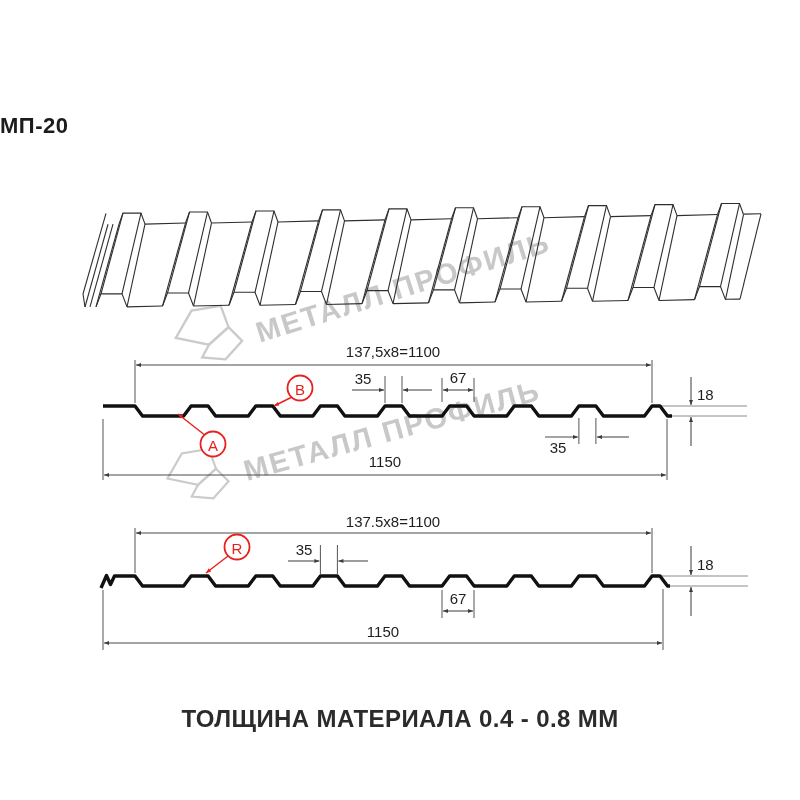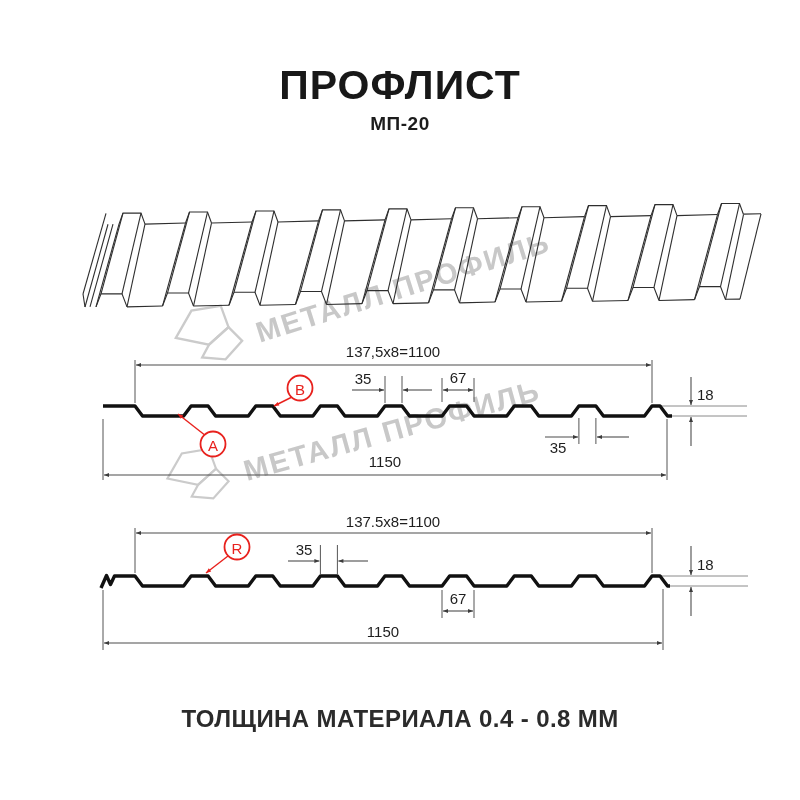--- a/index.html
+++ b/index.html
@@ -1,21 +1,21 @@
 <!DOCTYPE html>
 <html><head>
 <meta charset="utf-8">
 <style>
   html,body{margin:0;padding:0;background:#fff;}
   .page{position:relative;width:800px;height:800px;background:#fff;overflow:hidden;
         font-family:"Liberation Sans",sans-serif;}
   .title{position:absolute;top:62px;left:0;width:100%;text-align:center;
          font-size:41px;font-weight:bold;letter-spacing:1px;color:#181818;}
-  .subtitle{position:absolute;top:113px;left:0;width:100%;text-align:center;
-         font-size:19px;font-weight:bold;letter-spacing:.5px;color:#1c1c1c;}
+  .subtitle{position:absolute;top:113px;left:0;width:100%;
+         font-size:22px;font-weight:bold;letter-spacing:.5px;color:#1c1c1c;}
   .footer{position:absolute;top:705px;left:0;width:100%;text-align:center;
          font-size:24px;font-weight:bold;letter-spacing:.4px;color:#2b2b2b;}
   .watermark{position:absolute;color:#c8c8c8;z-index:1;}
   .wm-text{display:inline-block;font-size:29px;font-weight:bold;letter-spacing:2px;
          white-space:nowrap;color:#c8c8c8;}
   .wm1 .wm-text{transform:rotate(-17.5deg);transform-origin:left top;}
   .wm2 .wm-text{transform:rotate(-15.5deg);transform-origin:left top;}
   .wm-logo{stroke:#cbcbcb;fill:none;stroke-width:2.4;}
   #diagram{position:absolute;left:0;top:0;z-index:2;}
   .sheet{fill:none;stroke:#2e2e2e;stroke-width:1.1;}
@@ -26,21 +26,20 @@
   .dim-text{font-family:"Liberation Sans",sans-serif;font-size:15px;fill:#1e1e1e;}
   .badge{fill:#fff;stroke:#e8211d;stroke-width:1.8;}
   .badge-text{font-family:"Liberation Sans",sans-serif;font-size:15px;fill:#e8211d;}
   .red-arrow{stroke:#e8211d;stroke-width:1.4;fill:none;}
 </style>
 </head>
 <body>
 
 <div class="page">
 
-  <div class="title">ПРОФЛИСТ</div>
   <div class="subtitle">МП-20</div>
 
   <div class="watermark wm1" style="left:248px;top:296px;">
     <svg class="wm-logo" width="78" height="64" viewBox="0 0 80 64" style="position:absolute;left:-78px;top:6px;">
       <path d="M6,36 L22,8 L52,3 L60,25 L40,43 Z"></path>
       <path d="M40,43 L60,25 L74,39 L57,58 L33,56 Z"></path>
     </svg>
     <span class="wm-text" style="position:absolute;left:4px;top:22px;">МЕТАЛЛ ПРОФИЛЬ</span>
   </div>
 

